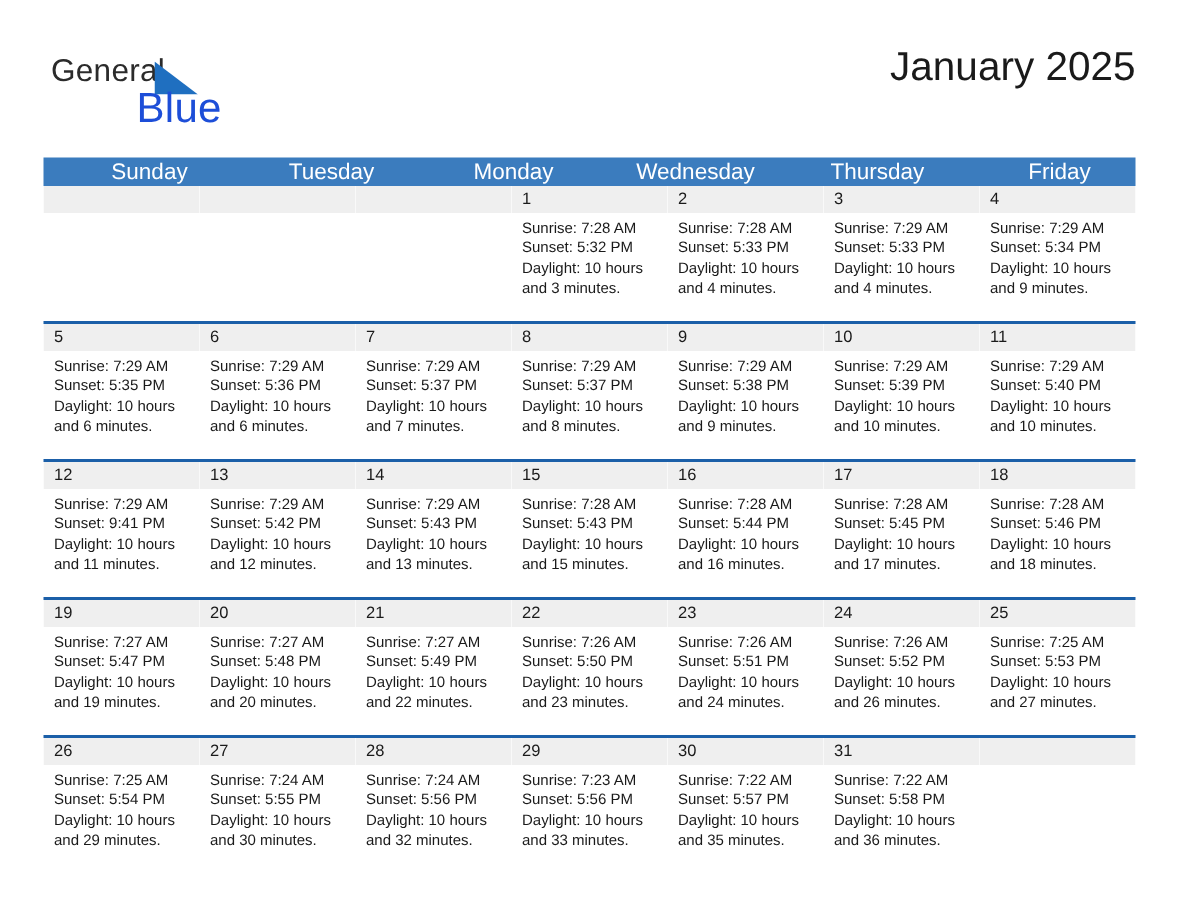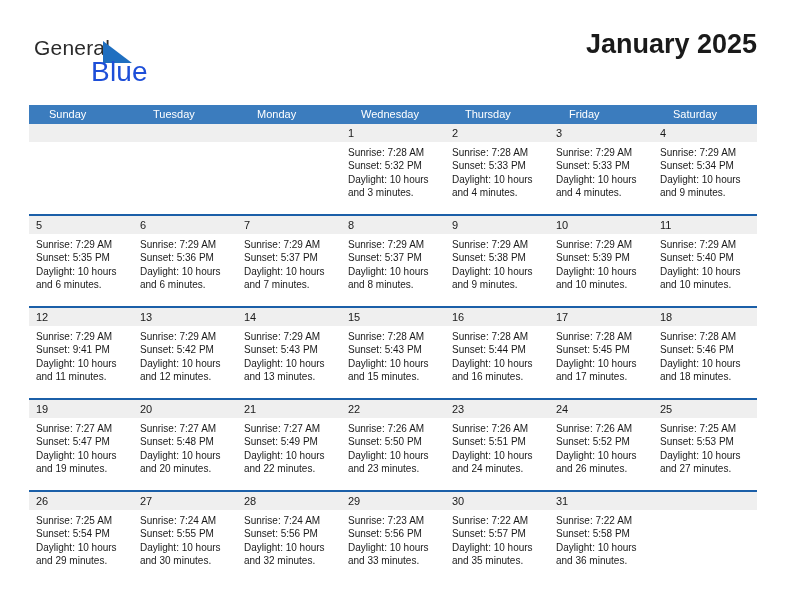--- a/index.html
+++ b/index.html
@@ -58,21 +58,20 @@
     top: 20px;
     font-size: 28px;
     color: #1d4ed8;
     letter-spacing: .2px;
   }
   .title-block {
     position: absolute;
     right: 35px;
     top: 28px;
     text-align: right;
-    font-weight: bold;
   }
   .cal-title {
     font-size: 27px;
     color: #1a1a1a;
     line-height: 32px;
     white-space: nowrap;
   }
   .cal-sub {
     margin-top: 10px;
     font-size: 14px;
@@ -90,26 +89,27 @@
   }
   .weekhead {
     display: flex;
     width: 100%;
     background: #3b7cbe;
     height: 19px;
   }
   .weekhead .dow {
     flex: 1 1 0;
     color: #ffffff;
-    font-size: 11px;
+    font-size: 15px;
     line-height: 19px;
     padding-left: 20px;
     box-sizing: border-box;
     white-space: nowrap;
     overflow: hidden;
+    text-align: center;
   }
   .week {
     display: flex;
     width: 100%;
     border-top: 2px solid #1b5fa8;
   }
   .week:first-of-type {
     border-top: none;
   }
   .cell {
@@ -167,21 +167,20 @@
 
   <div class="calendar">
 
     <div class="weekhead">
       <div class="dow">Sunday</div>
       <div class="dow">Tuesday</div>
       <div class="dow">Monday</div>
       <div class="dow">Wednesday</div>
       <div class="dow">Thursday</div>
       <div class="dow">Friday</div>
-      <div class="dow">Saturday</div>
     </div>
 
     <div id="weeks-container">
         <div class="week">
           <div class="cell empty">
             <span class="datenum"></span>
             <div class="lines">
               <div></div>
               <div></div>
               <div></div>

